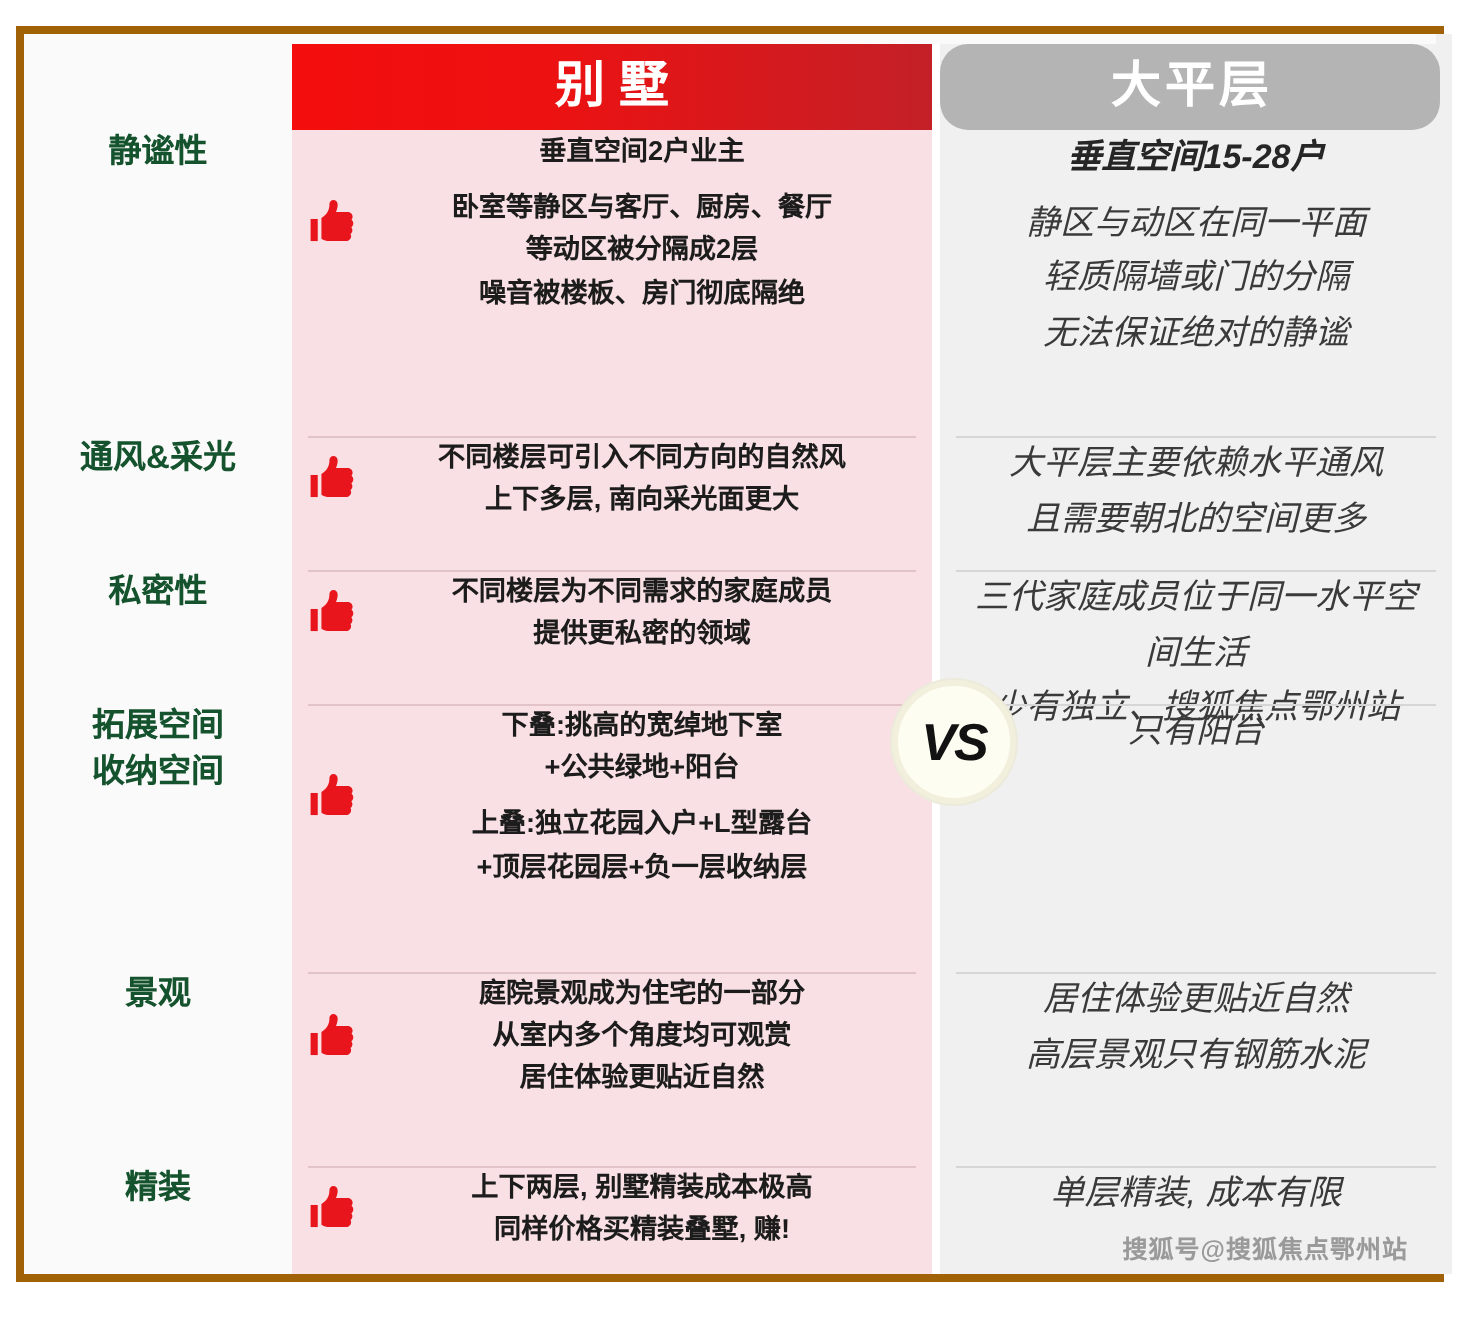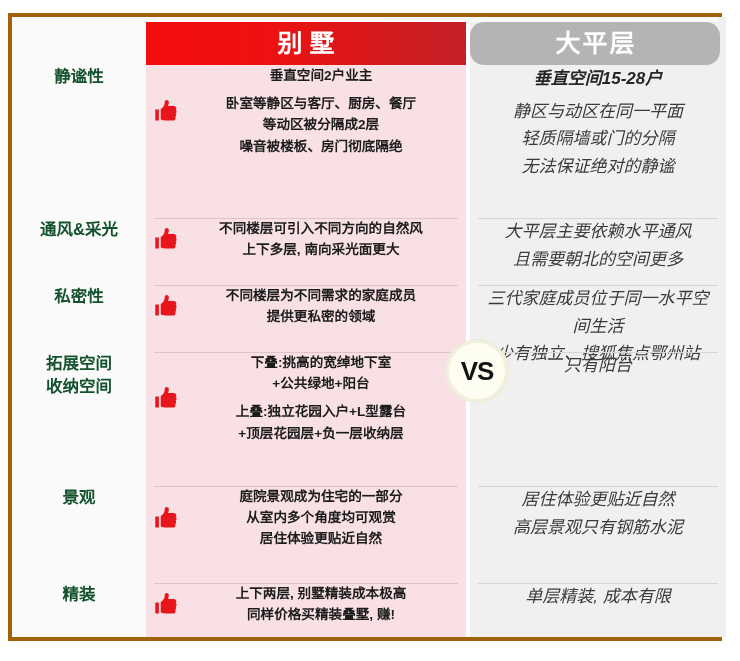--- a/index.html
+++ b/index.html
@@ -209,20 +209,21 @@
     box-shadow: 0 0 0 1px #eceadb;
     display: flex;
     align-items: center;
     justify-content: center;
     z-index: 20;
   }
   #vs-badge .vs-text {
     color: #121212;
     font-size: 26px;
     font-weight: bold;
+    font-style: italic;
     letter-spacing: -1px;
     line-height: 1;
   }
 
   
   #watermark {
     position: absolute;
     right: 14px;
     bottom: 4px;
     color: #9a9a9a;
@@ -394,14 +395,15 @@
             <div class="flat-text"><span>单层精装, 成本有限</span></div>
           </div>
         </div>
       </div>
   </div>
 
   <div id="vs-badge">
     <span class="vs-text">VS</span>
   </div>
 
+  <div id="watermark">搜狐号@搜狐焦点鄂州站</div>
 
 </div>
 
 </body></html>

